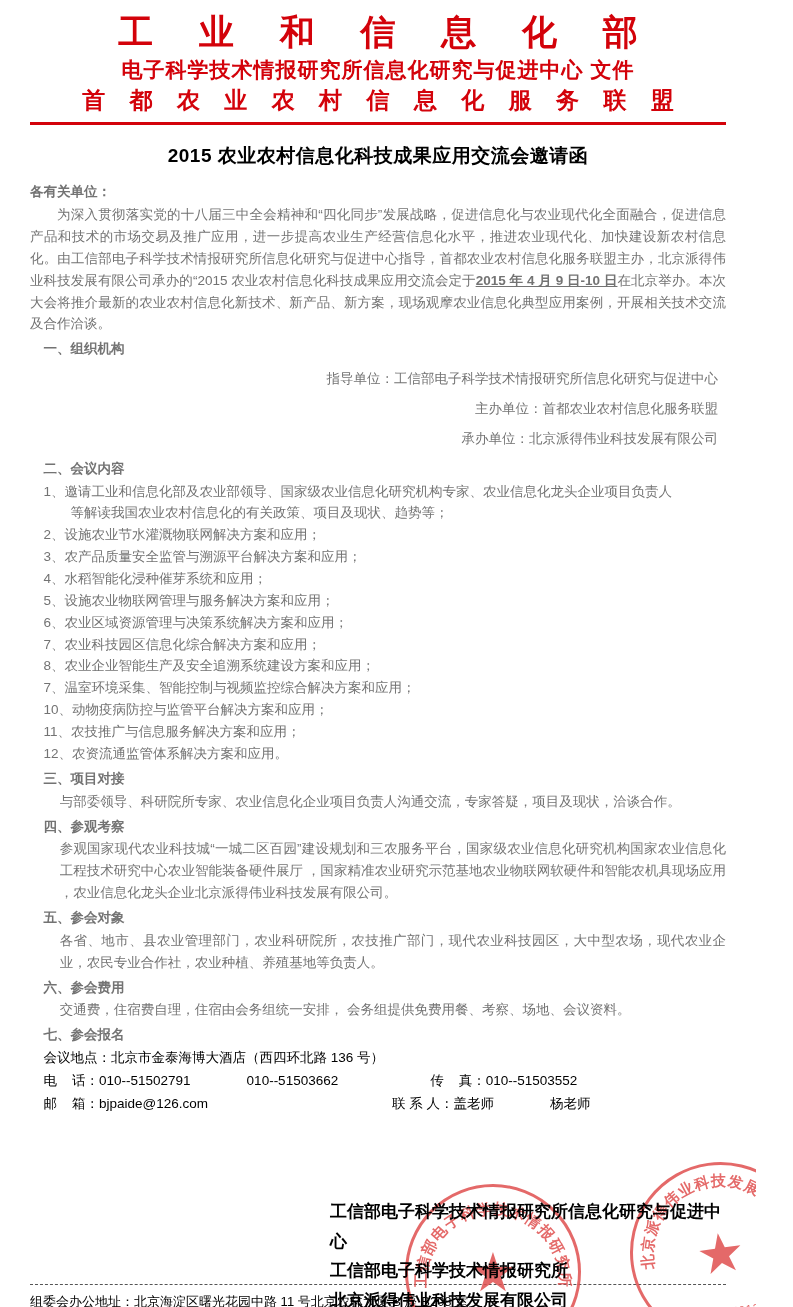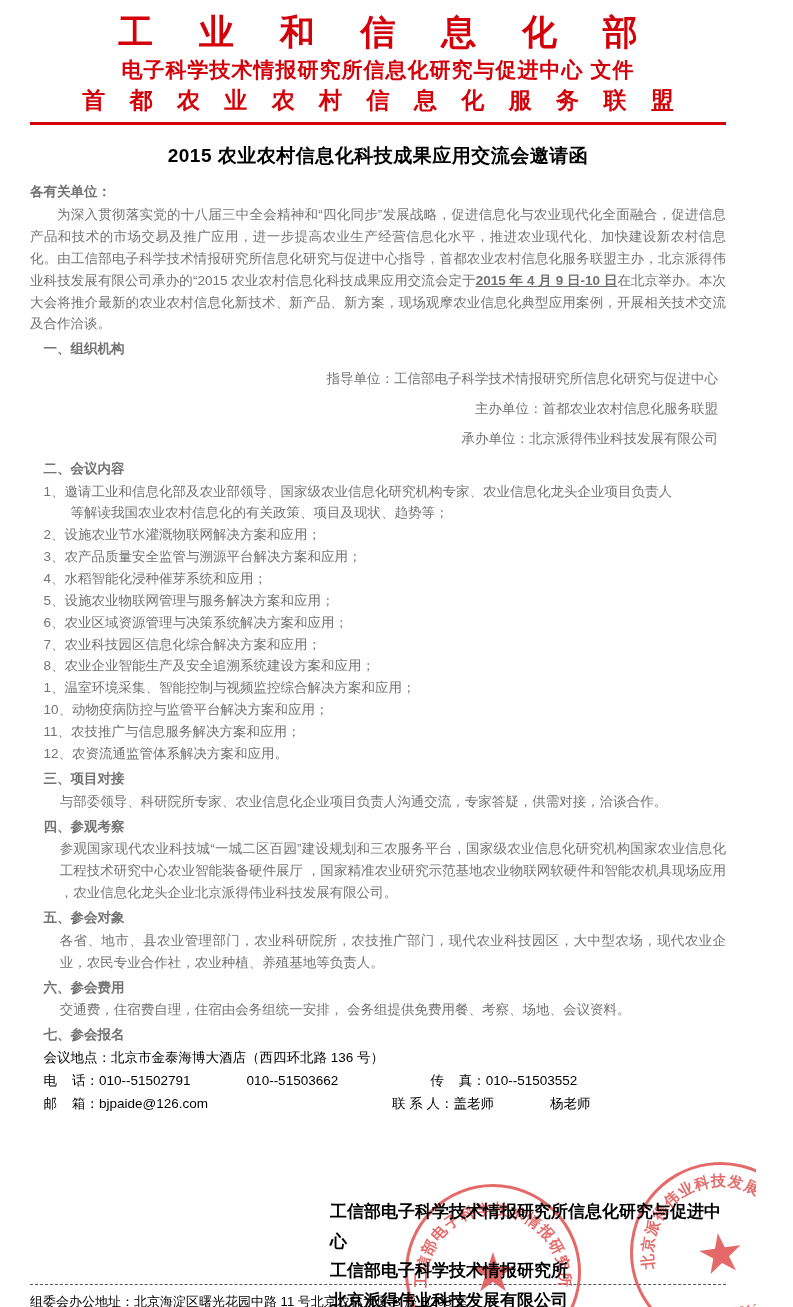--- a/index.html
+++ b/index.html
@@ -247,27 +247,27 @@
       <span>1、邀请工业和信息化部及农业部领导、国家级农业信息化研究机构专家、农业信息化龙头企业项目负责人</span>
       <span class="cont">等解读我国农业农村信息化的有关政策、项目及现状、趋势等；</span>
     </div>
     <div class="numbered">2、设施农业节水灌溉物联网解决方案和应用；</div>
     <div class="numbered">3、农产品质量安全监管与溯源平台解决方案和应用；</div>
     <div class="numbered">4、水稻智能化浸种催芽系统和应用；</div>
     <div class="numbered">5、设施农业物联网管理与服务解决方案和应用；</div>
     <div class="numbered">6、农业区域资源管理与决策系统解决方案和应用；</div>
     <div class="numbered">7、农业科技园区信息化综合解决方案和应用；</div>
     <div class="numbered">8、农业企业智能生产及安全追溯系统建设方案和应用；</div>
-    <div class="numbered">1、温室环境采集、智能控制与视频监控综合解决方案和应用；</div>
+    <div class="numbered">7、温室环境采集、智能控制与视频监控综合解决方案和应用；</div>
     <div class="numbered">10、动物疫病防控与监管平台解决方案和应用；</div>
     <div class="numbered">11、农技推广与信息服务解决方案和应用；</div>
     <div class="numbered">12、农资流通监管体系解决方案和应用。</div>
 
     <div class="sect-head">三、项目对接</div>
-    <div class="indent-para">与部委领导、科研院所专家、农业信息化企业项目负责人沟通交流，专家答疑，供需对接，洽谈合作。</div>
+    <div class="indent-para">与部委领导、科研院所专家、农业信息化企业项目负责人沟通交流，专家答疑，项目及现状，洽谈合作。</div>
 
     <div class="sect-head">四、参观考察</div>
     <div class="indent-para">参观国家现代农业科技城“一城二区百园”建设规划和三农服务平台，国家级农业信息化研究机构国家农业信息化工程技术研究中心农业智能装备硬件展厅 ，国家精准农业研究示范基地农业物联网软硬件和智能农机具现场应用 ，农业信息化龙头企业北京派得伟业科技发展有限公司。</div>
 
     <div class="sect-head">五、参会对象</div>
     <div class="indent-para">各省、地市、县农业管理部门，农业科研院所，农技推广部门，现代农业科技园区，大中型农场，现代农业企业，农民专业合作社，农业种植、养殖基地等负责人。</div>
 
     <div class="sect-head">六、参会费用</div>
     <div class="indent-para">交通费，住宿费自理，住宿由会务组统一安排， 会务组提供免费用餐、考察、场地、会议资料。</div>
 

